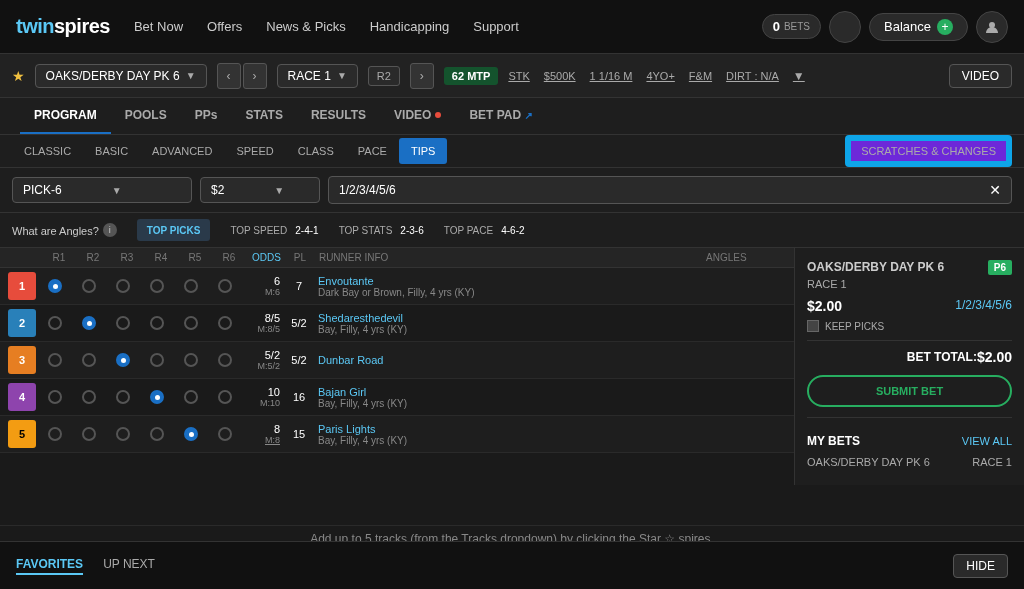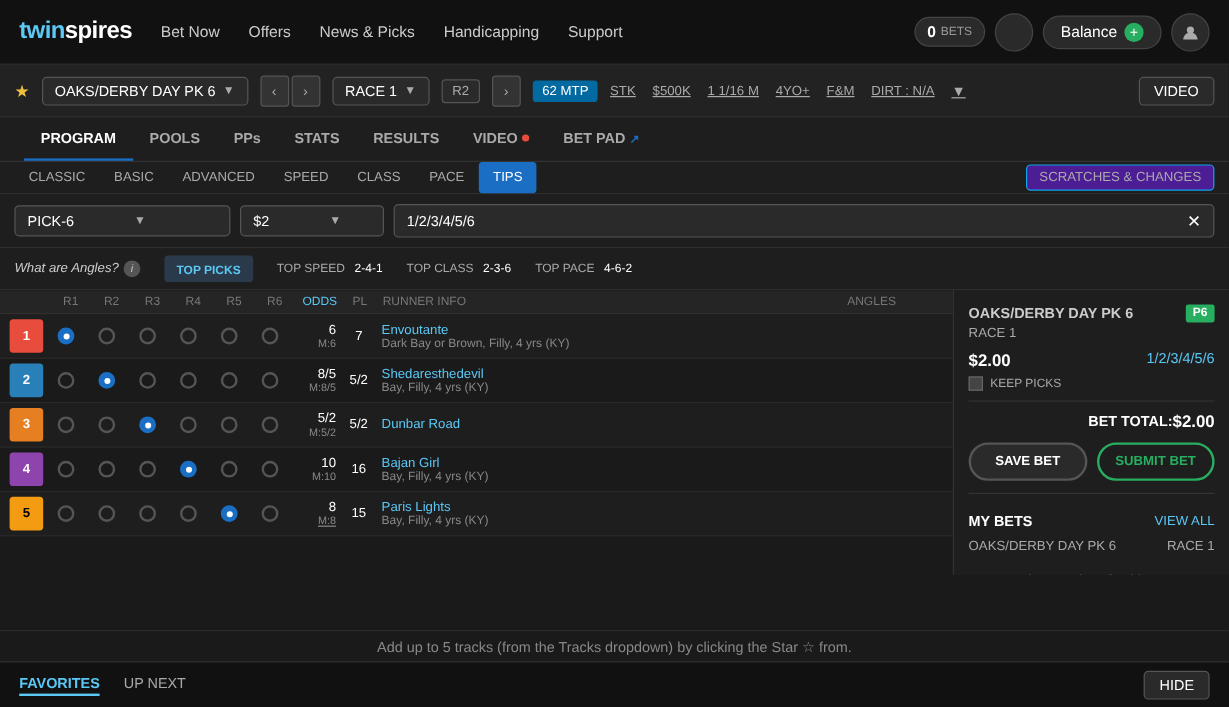--- a/index.html
+++ b/index.html
@@ -21,50 +21,50 @@
 
     
     .track-bar { background: #222; height: 44px; display: flex; align-items: center; padding: 0 12px; gap: 10px; border-bottom: 1px solid #333; }
     .star-icon { color: #f0c040; font-size: 14px; cursor: pointer; }
     .track-name { background: #2a2a2a; border: 1px solid #555; border-radius: 4px; padding: 4px 10px; color: #fff; font-size: 12px; display: flex; align-items: center; gap: 6px; cursor: pointer; }
     .chevron { font-size: 10px; color: #aaa; }
     .nav-arrows { display: flex; gap: 2px; }
     .nav-arrow { background: #333; border: 1px solid #555; border-radius: 3px; width: 24px; height: 26px; display: flex; align-items: center; justify-content: center; cursor: pointer; color: #aaa; font-size: 12px; }
     .race-select { background: #2a2a2a; border: 1px solid #555; border-radius: 4px; padding: 4px 10px; color: #fff; font-size: 12px; display: flex; align-items: center; gap: 6px; cursor: pointer; }
     .r2-badge { background: #2a2a2a; border: 1px solid #555; border-radius: 3px; padding: 3px 8px; color: #aaa; font-size: 11px; cursor: pointer; }
-    .mtp-badge { background: #0369a1; border-radius: 3px; padding: 3px 8px; color: #fff; font-size: 11px; font-weight: normal; }
+    .mtp-badge { background: #14532d; border-radius: 3px; padding: 3px 8px; color: #fff; font-size: 11px; font-weight: bold; }
     .track-info { display: flex; gap: 10px; align-items: center; color: #aaa; font-size: 11px; }
     .track-info span { margin-right: 4px; text-decoration: underline; }
     .more-btn { color: #aaa; cursor: pointer; font-size: 12px; }
     .video-btn { margin-left: auto; background: #2a2a2a; border: 1px solid #555; border-radius: 4px; padding: 4px 12px; color: #fff; font-size: 12px; cursor: pointer; }
 
     
     .tabs-bar { background: #1e1e1e; border-bottom: 1px solid #333; padding: 0 20px; display: flex; align-items: center; gap: 0; }
     .tab { padding: 10px 14px; color: #aaa; cursor: pointer; font-size: 12px; font-weight: bold; border-bottom: 2px solid transparent; }
     .tab.active { color: #fff; border-bottom: 2px solid #1a6fc4; }
     .tab-video { display: flex; align-items: center; gap: 4px; }
     .tab-video .video-indicator { background: #e74c3c; border-radius: 50%; width: 6px; height: 6px; }
     .betpad-arrow { color: #1a6fc4; font-size: 10px; }
 
     
     .sub-tabs { background: #1e1e1e; border-bottom: 1px solid #333; padding: 0 12px; display: flex; align-items: center; gap: 0; }
     .sub-tab { padding: 7px 12px; color: #aaa; cursor: pointer; font-size: 11px; }
     .sub-tab.active { background: #1a6fc4; color: #fff; border-radius: 3px; }
-    .scratches-btn { margin-left: auto; background: #4c1d95; border: 1px solid #0ea5e9; border-radius: 4px; padding: 4px 10px; color: #aaa; font-size: 11px; cursor: pointer; }
+    .scratches-btn { margin-left: auto; background: #6d28d9; border: 6px solid #0ea5e9; border-radius: 4px; padding: 4px 10px; color: #aaa; font-size: 11px; cursor: pointer; }
 
     
     .pick6-bar { background: #1e1e1e; padding: 8px 12px; display: flex; align-items: center; gap: 8px; border-bottom: 1px solid #333; }
     .pick6-select { background: #2a2a2a; border: 1px solid #555; border-radius: 4px; padding: 5px 10px; color: #fff; font-size: 12px; display: flex; align-items: center; gap: 50px; cursor: pointer; min-width: 180px; }
     .bet-select { background: #2a2a2a; border: 1px solid #555; border-radius: 4px; padding: 5px 10px; color: #fff; font-size: 12px; display: flex; align-items: center; gap: 50px; cursor: pointer; min-width: 120px; }
     .race-combo { background: #2a2a2a; border: 1px solid #555; border-radius: 4px; padding: 5px 10px; color: #fff; font-size: 12px; flex: 1; display: flex; align-items: center; justify-content: space-between; }
     .clear-btn { background: none; border: none; color: #fff; font-size: 14px; cursor: pointer; }
 
     
     .angles-header { background: #1e1e1e; padding: 6px 12px; display: flex; align-items: center; gap: 20px; border-bottom: 1px solid #333; }
-    .angles-title { color: #ccc; font-size: 11px; display: flex; align-items: center; gap: 4px; font-style: italic; }
+    .angles-title { color: #ccc; font-size: 11px; display: flex; align-items: flex-end; gap: 4px; }
     .info-icon { background: #555; border-radius: 50%; width: 14px; height: 14px; display: flex; align-items: center; justify-content: center; font-size: 9px; cursor: pointer; }
     .top-picks-section { background: #2a3a4a; border-radius: 3px; padding: 4px 10px; }
     .section-label { color: #5bc8f5; font-size: 10px; font-weight: bold; }
     .angle-item { display: flex; align-items: center; gap: 8px; }
     .angle-label { color: #aaa; font-size: 10px; }
     .angle-value { color: #fff; font-size: 10px; }
 
     
     .table-wrapper { flex: 1; background: #1a1a1a; overflow: hidden; }
     .table-header { background: #252525; display: flex; align-items: center; padding: 4px 8px; gap: 4px; border-bottom: 1px solid #333; }
@@ -104,21 +104,21 @@
     .action-btns { display: flex; gap: 8px; margin: 10px 0; }
     .save-btn { flex: 1; background: #2a2a2a; border: 2px solid #555; color: #fff; padding: 8px; border-radius: 20px; cursor: pointer; font-size: 11px; font-weight: bold; }
     .submit-btn { flex: 1; background: transparent; border: 2px solid #27ae60; color: #27ae60; padding: 8px; border-radius: 20px; cursor: pointer; font-size: 11px; font-weight: bold; }
     .my-bets-row { display: flex; justify-content: space-between; align-items: center; margin: 8px 0; }
     .my-bets-label { color: #fff; font-size: 12px; font-weight: bold; }
     .view-all-btn { color: #5bc8f5; font-size: 11px; cursor: pointer; }
     .bets-race { display: flex; justify-content: space-between; color: #aaa; font-size: 11px; margin-bottom: 4px; }
     .no-bets { color: #777; font-size: 11px; text-align: center; margin: 16px 0; }
 
     
-    .bottom-bar { position: fixed; bottom: 0; left: 0; right: 0; background: #111; border-top: 1px solid #333; height: 38px; display: flex; align-items: center; padding: 0 16px; }
+    .bottom-bar { position: fixed; bottom: 0; left: 0; right: 0; background: #111; border-top: 1px solid #333; height: 48px; display: flex; align-items: center; padding: 0 16px; }
     .bottom-tabs { display: flex; gap: 20px; }
     .bottom-tab { color: #5bc8f5; font-size: 12px; cursor: pointer; font-weight: bold; border-bottom: 2px solid #5bc8f5; padding-bottom: 2px; }
     .up-next { color: #aaa; font-size: 12px; cursor: pointer; }
     .hide-btn { margin-left: auto; background: #2a2a2a; border: 1px solid #555; border-radius: 4px; padding: 4px 12px; color: #fff; font-size: 12px; cursor: pointer; }
 
     
     .status-bar { position: fixed; bottom: 38px; left: 0; right: 0; background: #1a1a1a; border-top: 1px solid #2a2a2a; height: 26px; display: flex; align-items: center; justify-content: center; }
     .status-text { color: #888; font-size: 12px; }
     .star-outline { color: #888; }
 
@@ -237,21 +237,21 @@
     <div class="info-icon">i</div>
   </div>
   <div class="top-picks-section">
     <span class="section-label">TOP PICKS</span>
   </div>
   <div class="angle-item">
     <span class="angle-label">TOP SPEED</span>
     <span class="angle-value">2-4-1</span>
   </div>
   <div class="angle-item">
-    <span class="angle-label">TOP CLASS</span>
+    <span class="angle-label">TOP STATS</span>
     <span class="angle-value">2-3-6</span>
   </div>
   <div class="angle-item">
     <span class="angle-label">TOP PACE</span>
     <span class="angle-value">4-6-2</span>
   </div>
 </div>
 
 <div style="display:flex; height:calc(589px - 54px - 44px - 40px - 36px - 38px - 38px - 38px - 64px);">
 
@@ -438,21 +438,20 @@
     </div>
     <div class="keep-picks">
       <div class="keep-checkbox"></div>
       <span class="keep-label">KEEP PICKS</span>
     </div>
     <div class="bet-total-row">
       <span class="bet-total-label">BET TOTAL:</span>
       <span class="bet-total-amount">$2.00</span>
     </div>
     <div class="action-btns">
-      <button class="save-btn">SAVE BET</button>
       <button class="submit-btn">SUBMIT BET</button>
     </div>
     <div style="border-top:1px solid #333; padding-top:8px;">
       <div class="my-bets-row">
         <span class="my-bets-label">MY BETS</span>
         <span class="view-all-btn">VIEW ALL</span>
       </div>
       <div class="bets-race">
         <span>OAKS/DERBY DAY PK 6</span>
         <span>RACE 1</span>
@@ -460,21 +459,21 @@
       <div class="no-bets">You have no bets for this race.</div>
     </div>
 
   </div>
 </div>
 
 <div class="status-bar">
   <span class="status-text">
     <span>Add up to 5 tracks (from the Tracks dropdown) by clicking the Star</span>
     <span class="star-outline">☆</span>
-    <span>from.</span>
+    <span>spires.</span>
   </span>
 </div>
 
 <div class="bottom-bar">
   <div class="bottom-tabs">
     <div class="bottom-tab">FAVORITES</div>
     <div class="up-next">UP NEXT</div>
   </div>
   <button class="hide-btn">HIDE</button>
 </div>

